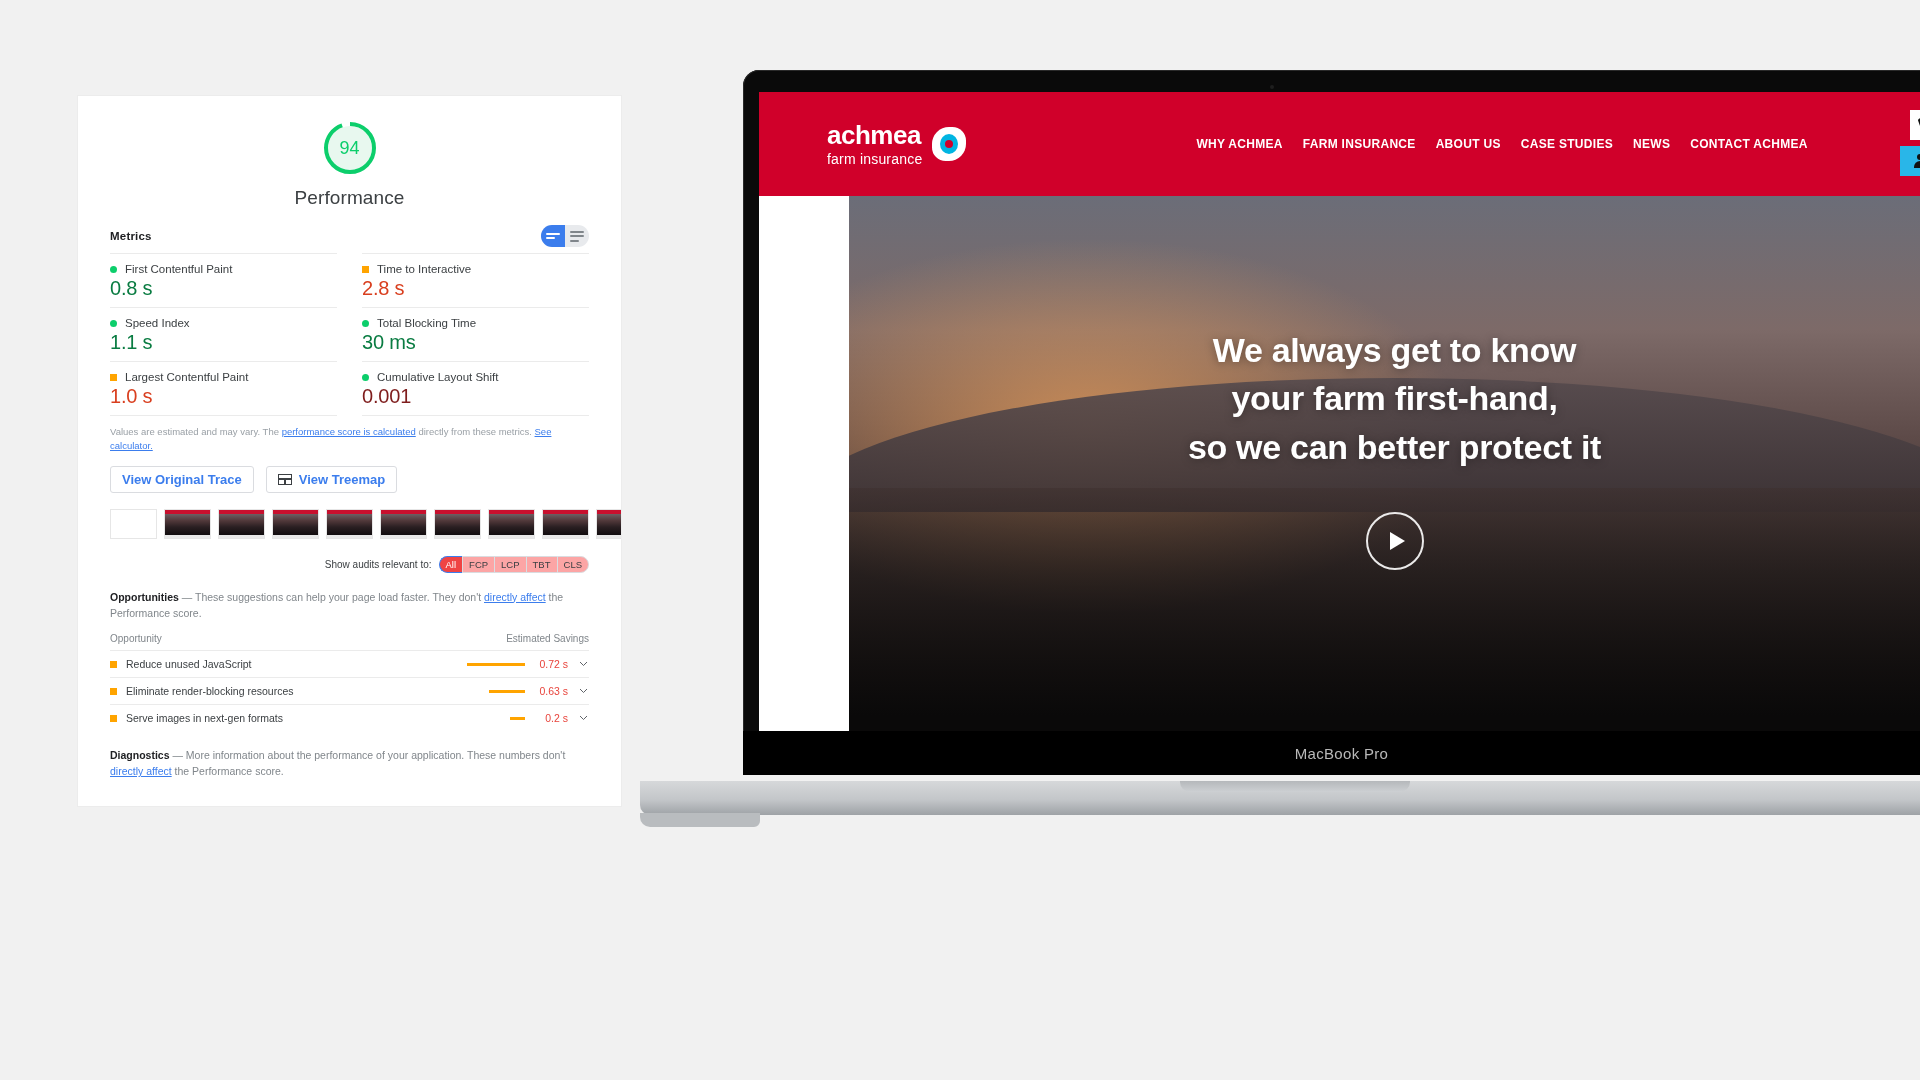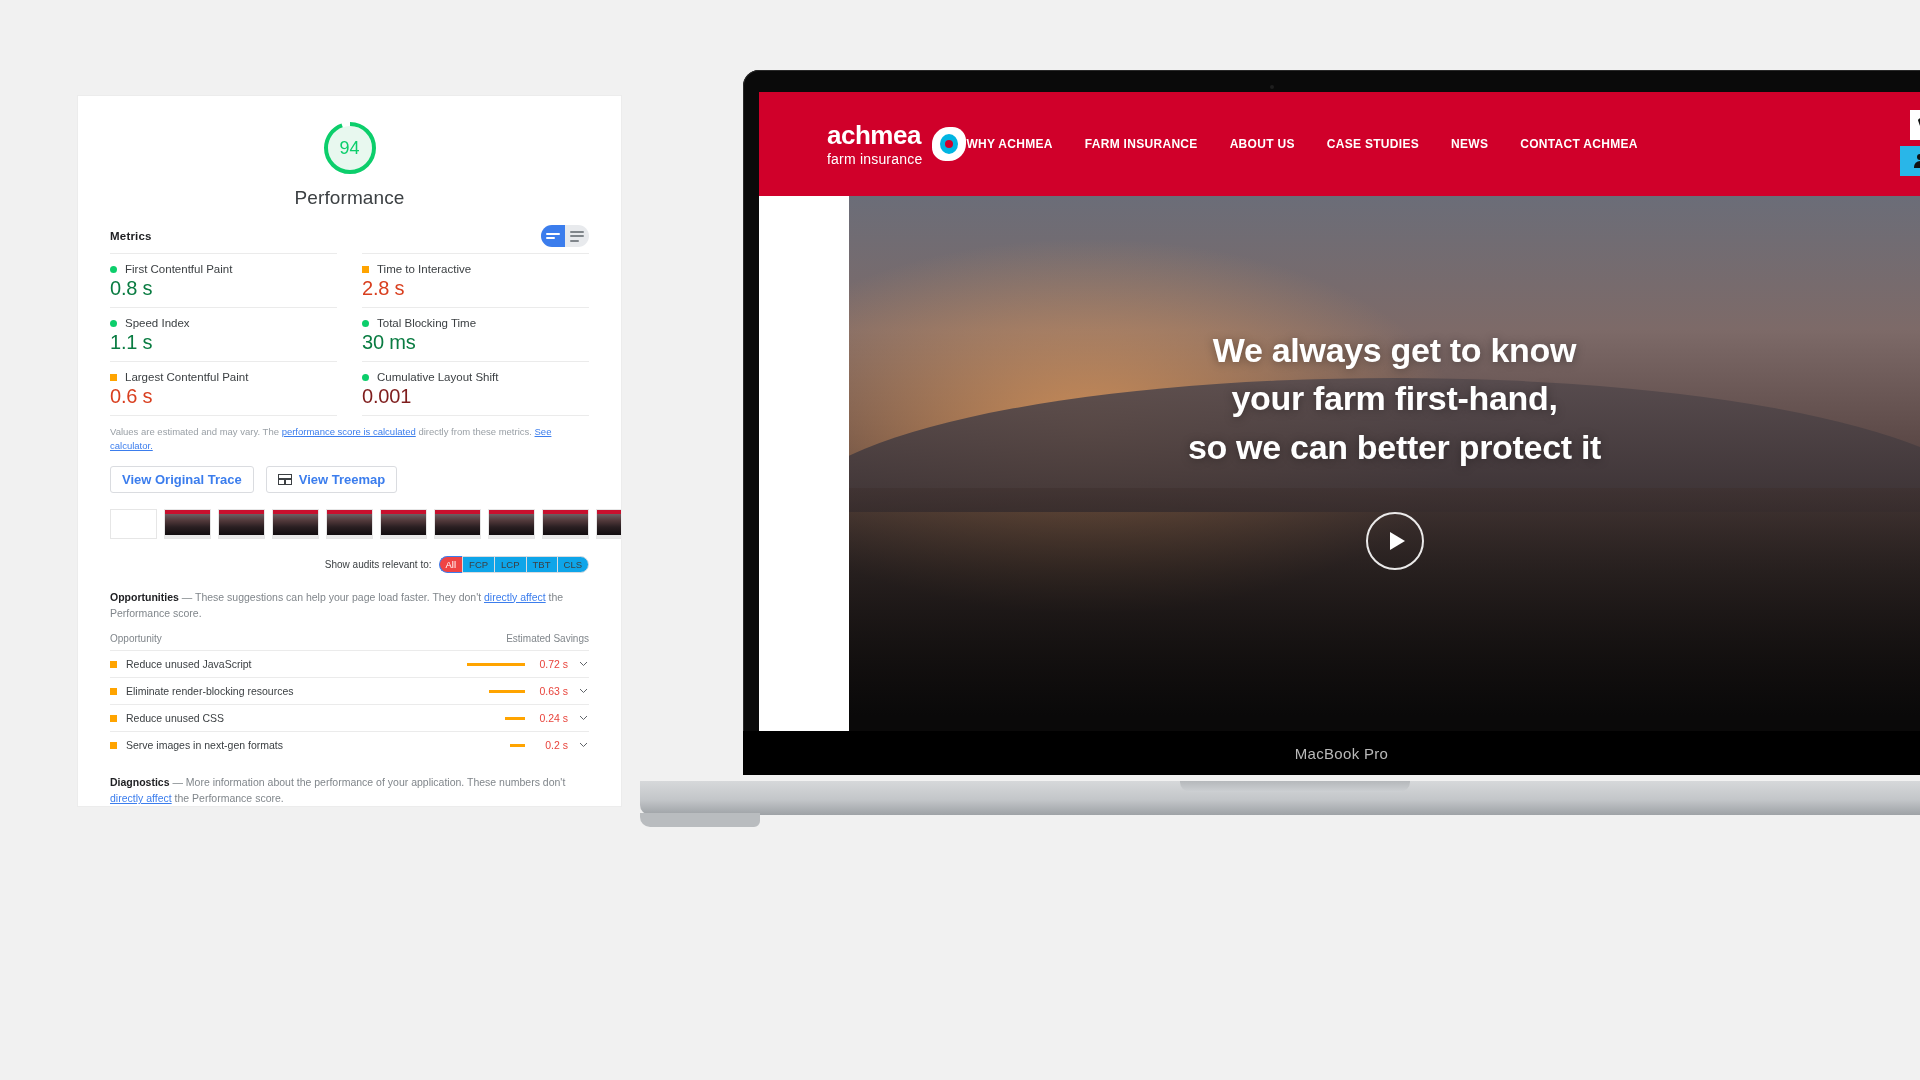--- a/index.html
+++ b/index.html
@@ -86,21 +86,21 @@
     background: linear-gradient(180deg,#6c5f63 0%, #51383a 32%, #2a1f22 62%, #120d0f 100%);
   }
   .frame .strip2 { height:4px; background:#e9e9e9; }
 
   
   .relevant { display:flex; align-items:center; justify-content:flex-end; gap:7px; margin-top: 17px; }
   .relevant-label { font-size:10px; color:#3c4043; }
   .chips { display:flex; }
   .chip {
     font-size:9.5px; color:#3c4043; padding:2px 6px;
-    border:1px solid #dadce0; border-right:none; background:#0ea5e9; cursor:pointer;
+    border:1px solid #dadce0; border-right:none; background:#fca5a5; cursor:pointer;
   }
   .chip:first-child { border-radius:9px 0 0 9px; }
   .chip:last-child { border-right:1px solid #dadce0; border-radius:0 9px 9px 0; }
   .chip.on { background:#ef4444; color:#fff; border-color:#3b7ded; }
 
   
   .sec-intro { font-size:10.5px; color:#80868b; margin-top:16px; line-height:1.55; }
   .sec-intro b { color:#202124; font-size:10.5px; }
   .sec-intro a { color:#3b7ded; text-decoration:underline; }
 
@@ -161,21 +161,21 @@
   .logo { display:flex; align-items:center; gap:10px; margin-left:68px; }
   .logo-text { color:#fff; line-height:1; }
   .logo-main { font-size:26px; font-weight:700; letter-spacing:-.5px; }
   .logo-sub { font-size:14px; margin-top:4px; letter-spacing:.2px;}
   .logo-mark {
     width:34px;height:34px;background:#fff;border-radius:50% 40% 50% 40%;
     display:flex;align-items:center;justify-content:center; position:relative;
   }
   .logo-mark i { width:18px;height:20px;background:#00b5e2;border-radius:50%; display:flex;align-items:center;justify-content:center;}
   .logo-mark i u { width:8px;height:8px;background:#d0002a;border-radius:50%;display:block;}
-  .site-nav { display:flex; gap:32px; }
+  .site-nav { display:flex; gap:20px; margin-left:230px; }
   .site-nav a { color:#fff; font-size:12px; font-weight:700; letter-spacing:.3px; text-decoration:none; white-space:nowrap;}
   .hdr-btns { position:absolute; right:0; top:18px; display:flex; flex-direction:column; gap:6px; align-items:flex-end;}
   .hdr-btn-white { background:#fff; padding:7px 10px; display:flex; align-items:center; gap:5px; }
   .hdr-btn-blue { background:#29b6e8; padding:7px 12px; display:flex; align-items:center; }
   .ph-ico { width:10px;height:16px;border:2px solid #111;border-radius:2px; transform: rotate(-20deg);}
   .person-ico { width:16px;height:16px; position:relative; }
   .person-ico:before{content:"";position:absolute;left:5px;top:1px;width:6px;height:6px;border-radius:50%;background:#111;}
   .person-ico:after{content:"";position:absolute;left:2px;top:8px;width:12px;height:7px;border-radius:6px 6px 0 0;background:#111;}
 
   .hero {
@@ -269,21 +269,21 @@
             <span class="m-dot" style="background:#0CCE6B"></span>
           <span class="m-name">Total Blocking Time</span>
           </div>
         <div class="m-val" style="color:#0a7c42">30 ms</div>
       </div>
       <div class="metric">
         <div class="metric-top">
             <span class="m-sq" style="background:#FFA400"></span>
           <span class="m-name">Largest Contentful Paint</span>
           </div>
-        <div class="m-val" style="color:#d93f1f">0.6 s</div>
+        <div class="m-val" style="color:#d93f1f">1.0 s</div>
       </div>
       <div class="metric">
         <div class="metric-top">
             <span class="m-dot" style="background:#0CCE6B"></span>
           <span class="m-name">Cumulative Layout Shift</span>
           </div>
         <div class="m-val" style="color:#7f1d1d">0.001</div>
       </div>
       <div class="metrics-foot-rule"></div>
       <div class="metrics-foot-rule"></div>
@@ -386,33 +386,20 @@
           </svg>
         </span>
     </div>
     <div class="opp-row">
       <span class="m-sq" style="background:#FFA400"></span>
       <span class="opp-name">Eliminate render-blocking resources</span>
       <span class="opp-bar-wrap">
           <i class="opp-bar" style="width:36px"></i>
         </span>
       <span class="opp-val">0.63 s</span>
-      <span class="chev">
-          <svg width="9" height="6" viewBox="0 0 9 6">
-            <path d="M1 1l3.5 3.5L8 1" stroke="#5f6368" stroke-width="1" fill="none"></path>
-          </svg>
-        </span>
-    </div>
-    <div class="opp-row">
-      <span class="m-sq" style="background:#FFA400"></span>
-      <span class="opp-name">Reduce unused CSS</span>
-      <span class="opp-bar-wrap">
-          <i class="opp-bar" style="width:20px"></i>
-        </span>
-      <span class="opp-val">0.24 s</span>
       <span class="chev">
           <svg width="9" height="6" viewBox="0 0 9 6">
             <path d="M1 1l3.5 3.5L8 1" stroke="#5f6368" stroke-width="1" fill="none"></path>
           </svg>
         </span>
     </div>
     <div class="opp-row">
       <span class="m-sq" style="background:#FFA400"></span>
       <span class="opp-name">Serve images in next-gen formats</span>
       <span class="opp-bar-wrap">

